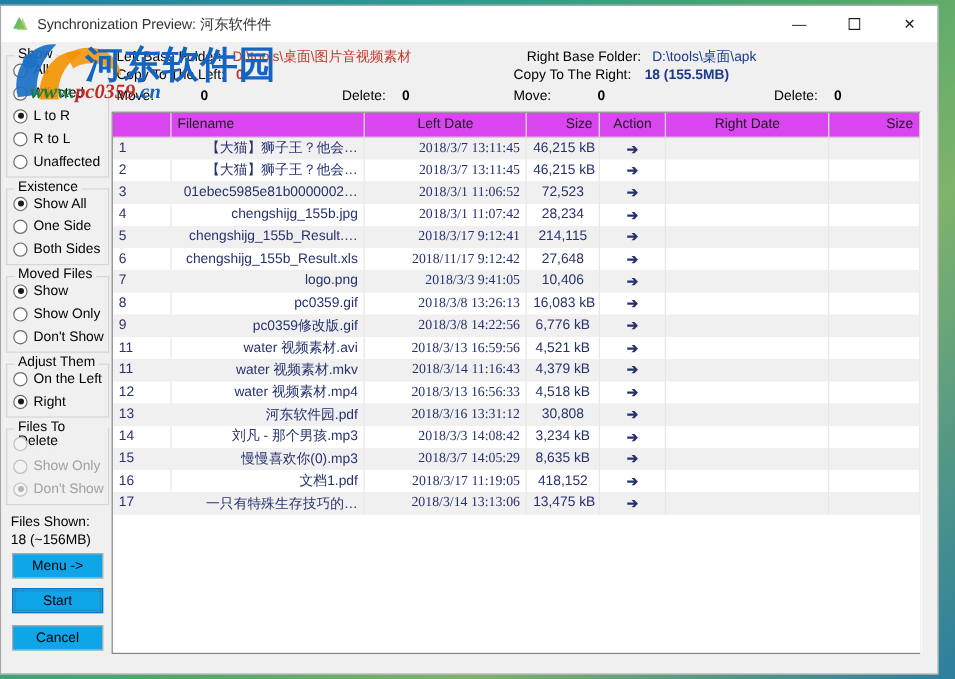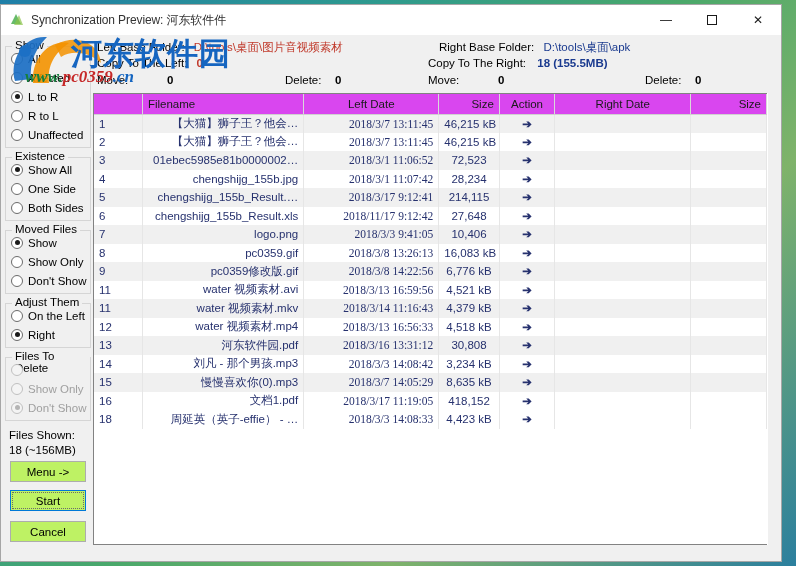--- a/index.html
+++ b/index.html
@@ -112,21 +112,21 @@
 
   #files-shown {
     margin: 7px 12px 3px 6px;
     font-size: 11.5px;
     line-height: 15px;
     color: #000;
   }
   .sb-btn {
     margin: 3px auto 0 auto;
     width: 76px; height: 21px;
-    background: #bef264;
+    background: #0ea5e9;
     border: 1px solid #adadad;
     display: flex; align-items: center; justify-content: center;
     font-size: 11.5px; color: #000;
     box-sizing: border-box;
   }
   .sb-btn.default {
     border: 1px solid #0078d7;
     outline: 1px dotted #6b6b6b;
     outline-offset: -3px;
   }
@@ -574,25 +574,25 @@
               </tr>
               <tr>
                 <td class="c-num">16</td>
                 <td class="c-name">文档1.pdf</td>
                 <td class="c-date">2018/3/17 11:19:05</td>
                 <td class="c-size">418,152</td>
                 <td class="c-act">➔</td>
                 <td class="c-date"></td>
                 <td class="c-size"></td>
               </tr>
-              <tr>
-                <td class="c-num">18</td>
-                <td class="c-name">周延英（英子-effie） - …</td>
-                <td class="c-date">2018/3/3 14:08:33</td>
-                <td class="c-size">4,423 kB</td>
+              <tr class="alt">
+                <td class="c-num">17</td>
+                <td class="c-name">一只有特殊生存技巧的…</td>
+                <td class="c-date">2018/3/14 13:13:06</td>
+                <td class="c-size">13,475 kB</td>
                 <td class="c-act">➔</td>
                 <td class="c-date"></td>
                 <td class="c-size"></td>
               </tr>
             </tbody>
         </table>
       </div>
 
       <div id="vscroll">
         <div id="vthumb"></div>

